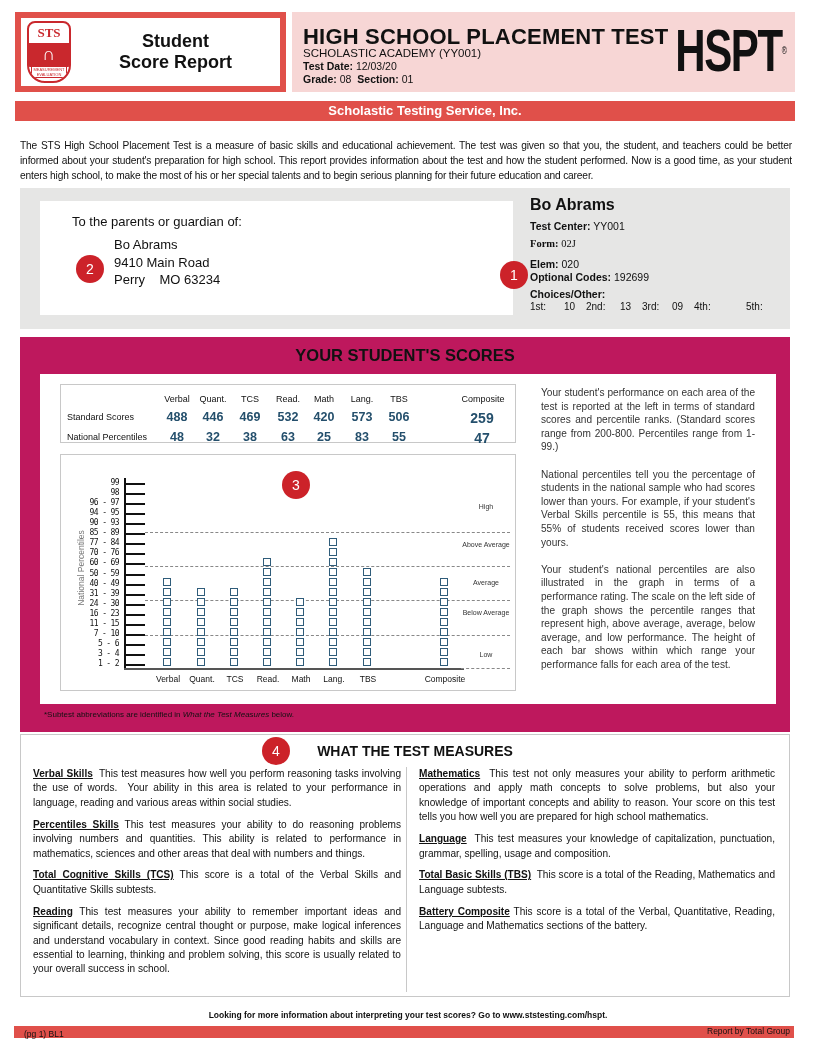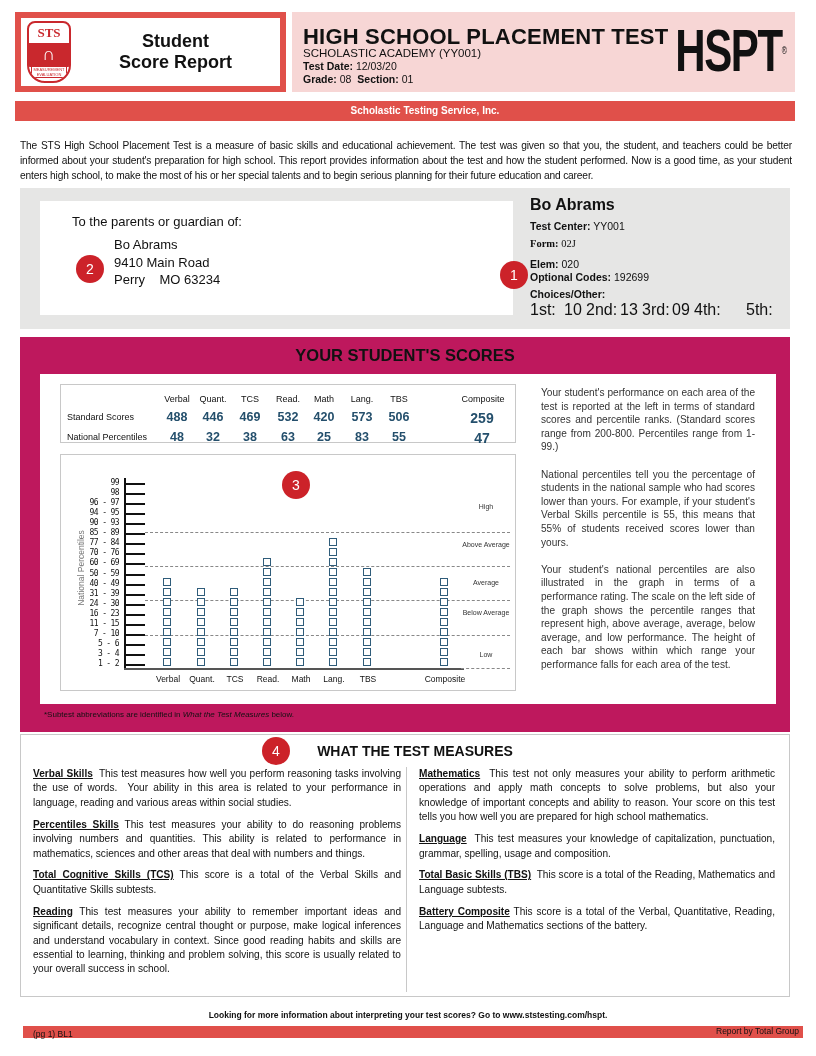--- a/index.html
+++ b/index.html
@@ -18,36 +18,36 @@
 
   .hdr-right { position: absolute; left: 292px; top: 12px; width: 503px; height: 80px; background: #f7d6d5; }
   .test-name { position: absolute; left: 11px; top: 12px; font-size: 22px; font-weight: bold; letter-spacing: 0.2px; }
   .school { position: absolute; left: 11px; top: 35px; font-size: 11.5px; }
   .meta1 { position: absolute; left: 11px; top: 48px; font-size: 10.5px; }
   .meta2 { position: absolute; left: 11px; top: 61px; font-size: 10.5px; }
   .meta-lbl { font-weight: bold; }
   .hspt { position: absolute; right: 10px; top: 9px; font-family: "Liberation Sans", sans-serif; font-weight: bold; font-size: 60px; line-height: 60px; transform: scaleX(0.7); transform-origin: right top; letter-spacing: -2px; }
   .hspt sup { font-size: 10px; font-weight: normal; vertical-align: top; }
 
-  .company-bar { position: absolute; left: 15px; top: 101px; width: 780px; height: 20px; background: #e0504a; color: #fff; text-align: center; font-weight: bold; font-size: 10px; line-height: 20px; padding-left: 40px; }
+  .company-bar { position: absolute; left: 15px; top: 101px; width: 780px; height: 20px; background: #e0504a; color: #fff; text-align: center; font-weight: bold; font-size: 13px; line-height: 20px; padding-left: 40px; }
 
   .intro { position: absolute; left: 20px; top: 138px; width: 772px; font-size: 10.2px; line-height: 15px; text-align: justify; letter-spacing: -0.15px; }
 
   
   .addr-section { position: absolute; left: 20px; top: 188px; width: 770px; height: 141px; background: #e6e6e5; }
   .addr-box { position: absolute; left: 20px; top: 13px; width: 473px; height: 114px; background: #fff; }
   .addr-to { position: absolute; left: 32px; top: 13px; font-size: 13px; }
   .addr-lines { position: absolute; left: 74px; top: 35px; font-size: 13px; line-height: 17.5px; }
   .addr-lines div { white-space: pre; }
   .badge { position: absolute; width: 28px; height: 28px; border-radius: 50%; background: #cc2229; color: #fff; font-size: 14px; text-align: center; line-height: 28px; }
   .stu-info { position: absolute; left: 510px; top: 8px; font-size: 10.5px; }
   .stu-name { font-size: 16px; font-weight: bold; margin-bottom: 6px; }
   .stu-row { margin-bottom: 6px; }
   .stu-row.tight { margin-bottom: 1px; }
-  .choices { display: flex; gap: 0; font-size: 16px; }
+  .choices { display: flex; gap: 0; font-size: 10px; }
   .choices span { white-space: pre; }
 
   
   .scores-section { position: absolute; left: 20px; top: 337px; width: 770px; height: 395px; background: #be185d; }
   .scores-title { position: absolute; left: 0; width: 100%; top: 9px; text-align: center; font-weight: bold; font-size: 16.5px; }
   .scores-white { position: absolute; left: 20px; top: 37px; width: 736px; height: 330px; background: #fff; }
   .score-table { position: absolute; left: 20px; top: 10px; width: 456px; height: 59px; border: 1px solid #c8c8c8; }
   .st-head, .st-row { position: absolute; left: 0; width: 100%; }
   .st-head { top: 9px; font-size: 9px; }
   .st-row.r1 { top: 25px; }
@@ -79,21 +79,21 @@
   .measures { position: absolute; left: 20px; top: 734px; width: 770px; height: 263px; border: 1px solid #c8c8c8; background: #fff; }
   .measures-title { position: absolute; left: 0; width: 100%; top: 8px; text-align: center; font-weight: bold; font-size: 14px; padding-left: 20px; }
   .m-col { position: absolute; top: 32px; width: 368px; font-size: 10.1px; line-height: 14.4px; text-align: justify; }
   .m-col.left { left: 12px; }
   .m-col.right { left: 398px; width: 356px; }
   .m-divider { position: absolute; left: 385px; top: 32px; width: 1px; height: 225px; background: #c8c8c8; }
   .m-item { margin-bottom: 7.5px; }
   .m-term { font-weight: bold; text-decoration: underline; }
 
   .footer-link { position: absolute; left: 0; width: 816px; top: 1010px; text-align: center; font-size: 8.5px; font-weight: bold; }
-  .footer-bar { position: absolute; left: 23px; top: 1026px; width: 780px; height: 12px; background: #e0504a; font-size: 8.5px; }
+  .footer-bar { position: absolute; left: 14px; top: 1026px; width: 780px; height: 12px; background: #e0504a; font-size: 8.5px; }
   .footer-left { position: absolute; left: 10px; top: 3px; }
   .footer-right { position: absolute; right: 4px; top: 0px; }
 </style>
 </head>
 <body>
 
 <div class="hdr-left">
   <div class="hdr-left-inner">
     <div class="logo">
       <div class="sts">STS</div>

